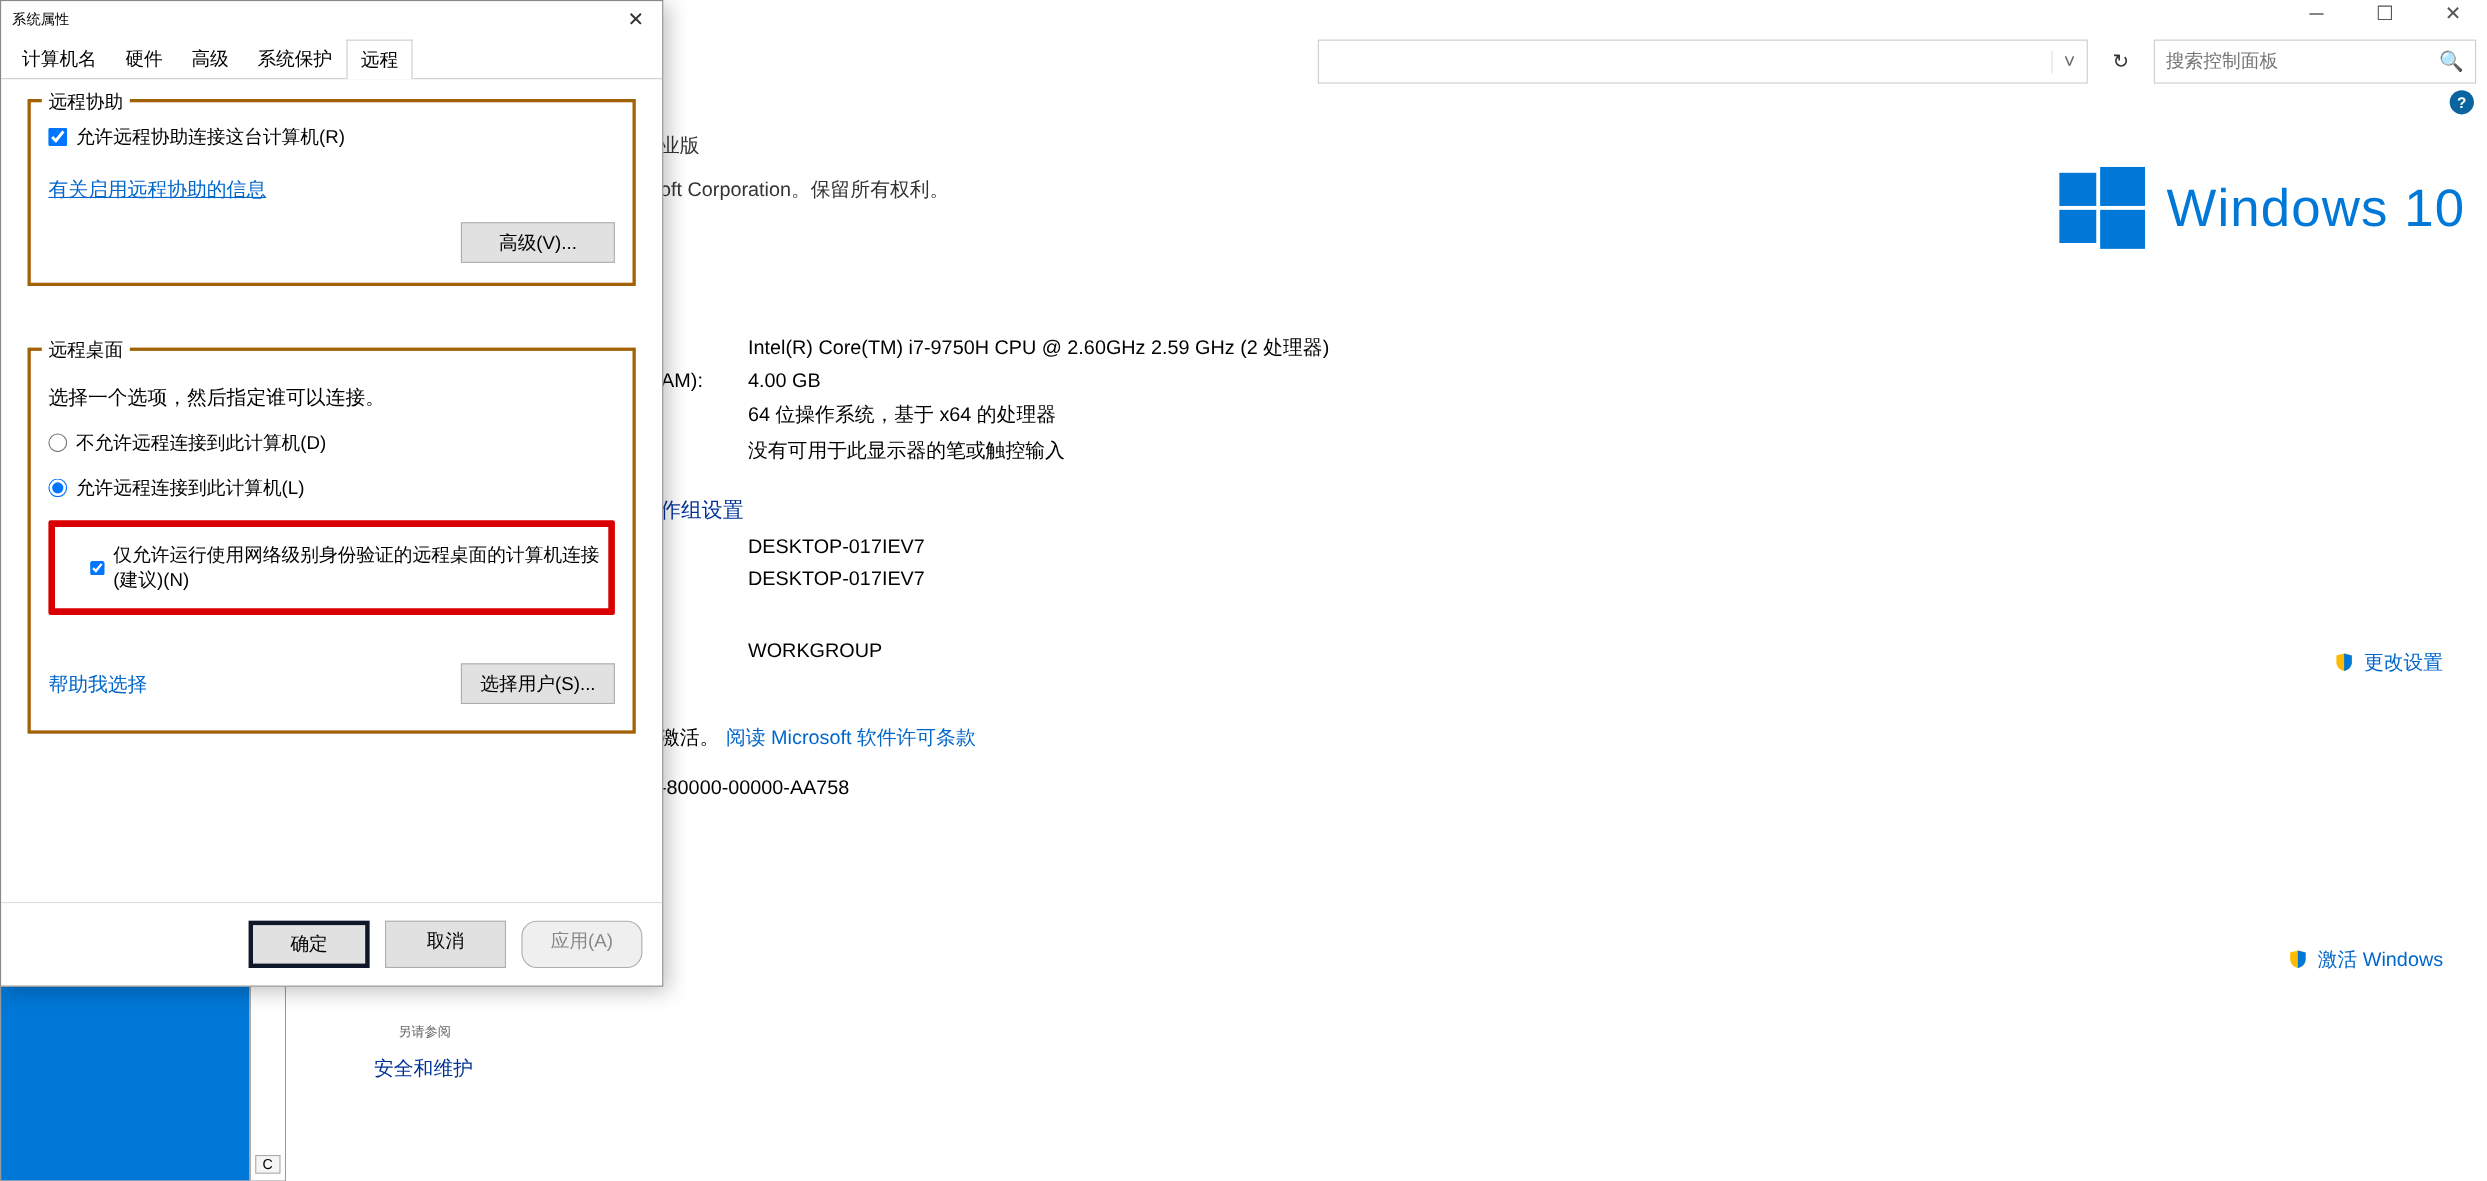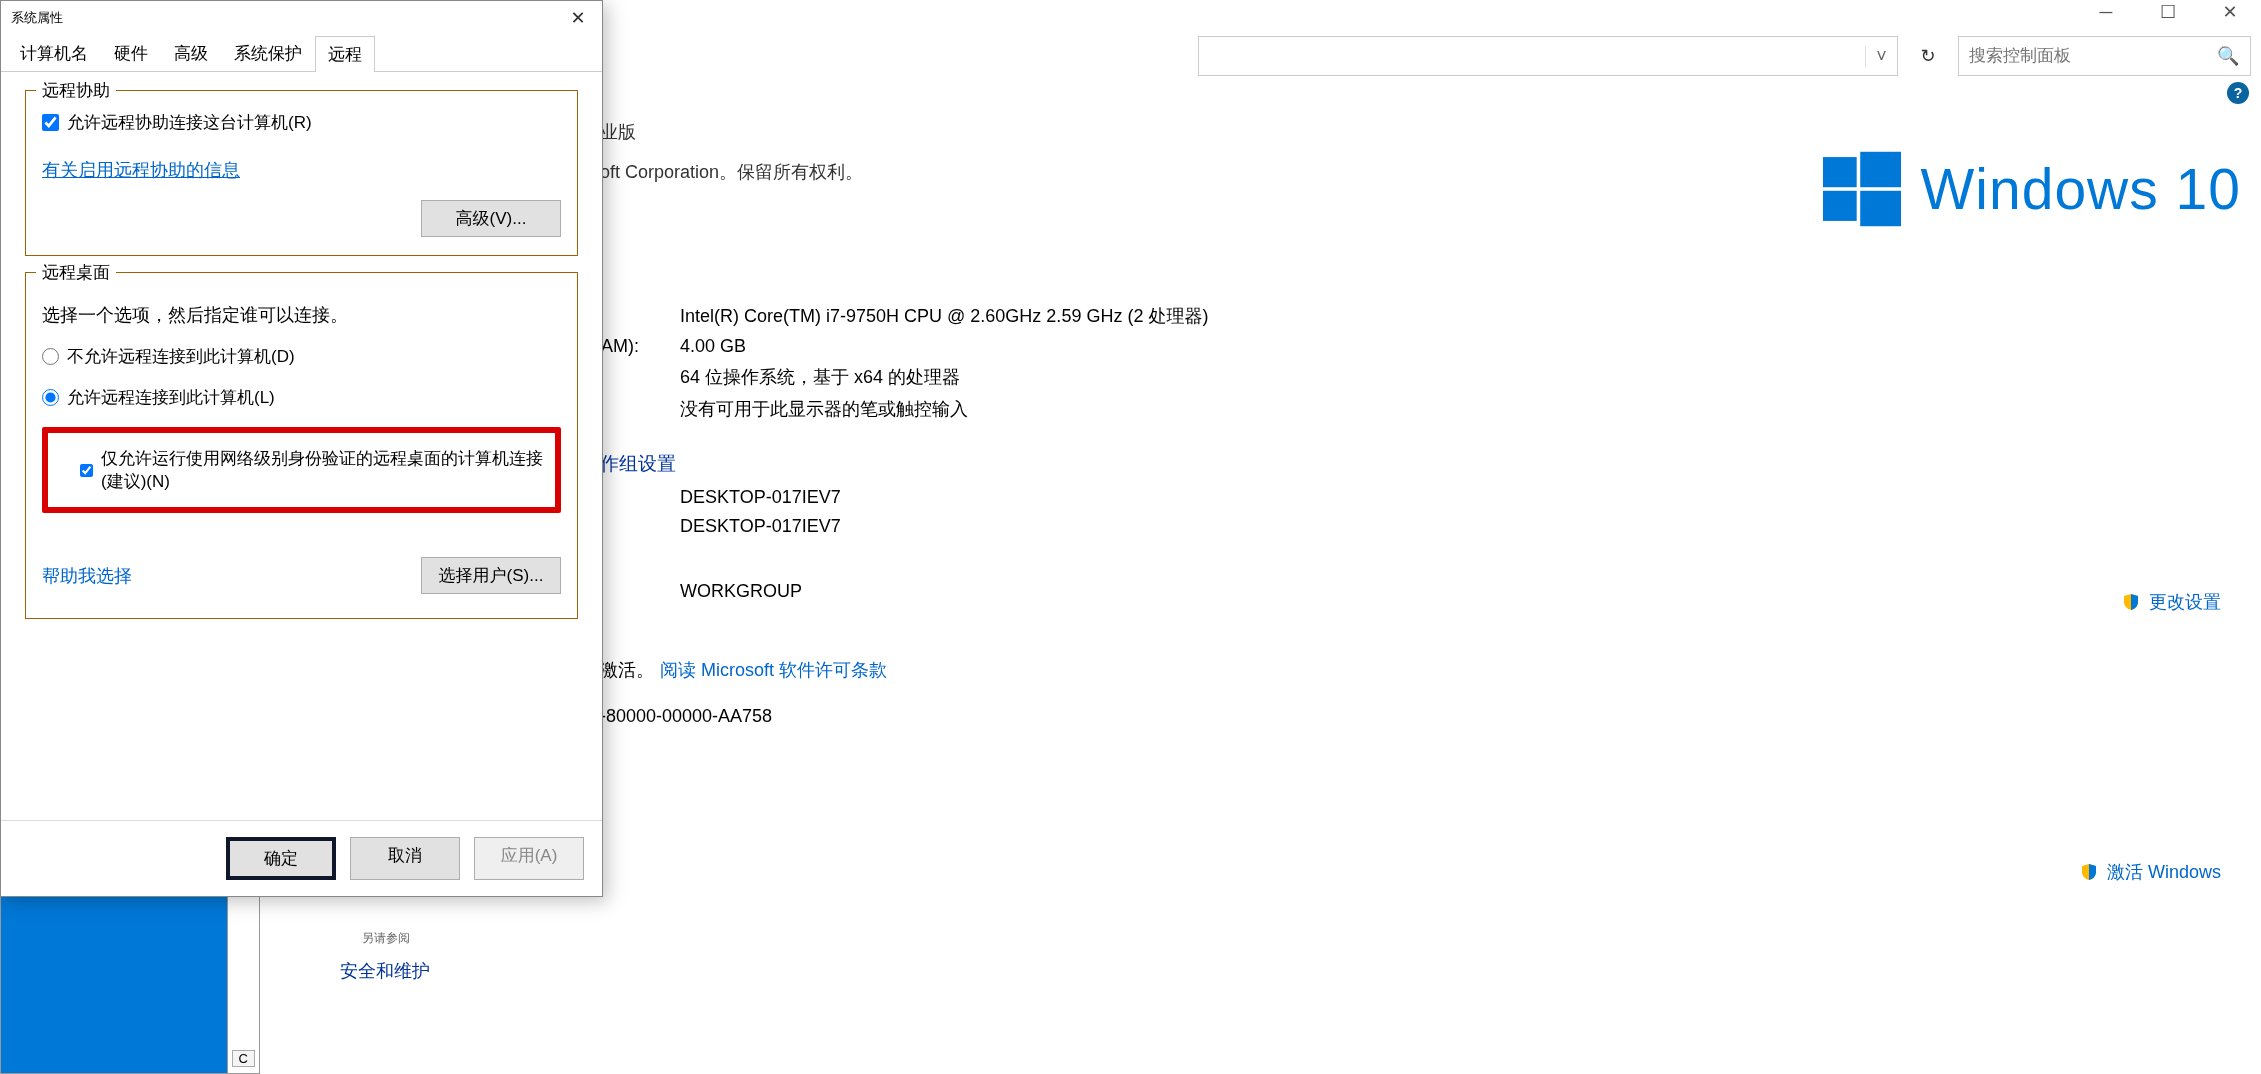--- a/index.html
+++ b/index.html
@@ -20,42 +20,42 @@
 .help-btn { position: absolute; right: 12px; top: 82px; width: 22px; height: 22px; border-radius: 50%; background: #0a64a0; color: #fff; display: flex; align-items: center; justify-content: center; font-size: 14px; font-weight: bold; }
 
 .cp-main { position: absolute; left: 600px; right: 20px; top: 120px; }
 .cp-heading { font-size: 24px; color: #003399; margin-bottom: 30px; }
 .cp-row { display: flex; margin-bottom: 8px; }
 .cp-val { color: #333; }
 .cp-section-title { color: #003399; font-size: 19px; margin-top: 30px; margin-bottom: 10px; }
 .cp-right-col { position: absolute; right: 20px; top: 150px; text-align: right; }
 .win-logo-block { display: flex; align-items: center; gap: 20px; }
 .win-logo-svg { width: 78px; height: 78px; }
-.win10-text { font-size: 57px; font-weight: 300; color: #0078d7; letter-spacing: 1px; }
+.win10-text { font-size: 48px; font-weight: 300; color: #0078d7; letter-spacing: 1px; }
 .link { color: #0066cc; cursor: pointer; }
 .shield-icon { display: inline-block; width: 18px; height: 18px; vertical-align: -3px; margin-right: 4px; }
 .cp-changesettings { position: absolute; right: 40px; top: 590px; }
 .cp-activate { position: absolute; right: 40px; top: 860px; }
 .see-also { position: absolute; left: 340px; top: 930px; }
 .see-also .sa-title { color: #666; margin-bottom: 12px; font-size: 12px; margin-left: 22px; }
 .see-also .sa-link { color: #003399; cursor: pointer; }
 .taskbar-tab { position: absolute; left: 0; bottom: 0; top: 892px; width: 260px; background: #f0f0f0; border: 1px solid #999; display: flex; }
 .taskbar-blue { width: 240px; background: #0078d7; }
 .taskbar-white { flex: 1; background: #fff; border-left: 1px solid #999; display:flex; flex-direction: column; justify-content: flex-end; padding: 6px 4px;}
 .taskbar-white .tiny { font-size: 13px; border: 1px solid #aaa; padding: 0px 6px; background:#f5f5f5;}
 
 
 .dlg { position: absolute; left: 0; top: 0; width: 603px; height: 897px; background: #fff; border: 1px solid #888; box-shadow: 4px 4px 18px rgba(0,0,0,.25); z-index: 10; }
 .dlg-title { height: 34px; display: flex; align-items: center; padding: 0 10px; font-size: 13px; }
 .dlg-close { position: absolute; right: 0; top: 0; width: 48px; height: 34px; display:flex; align-items:center; justify-content:center; font-size: 18px; color: #333; }
 .dlg-tabs { display: flex; border-bottom: 1px solid #ccc; padding-left: 6px; gap: 0; font-size: 17px; }
 .dlg-tab { padding: 6px 12px; border: 1px solid transparent; border-bottom: none; cursor: pointer; }
 .dlg-tab.active { border-color: #ccc; background: #fff; position: relative; top: 1px; }
 .dlg-body { padding: 18px 24px 0 24px; }
-.group { border: 1px solid #a16207; padding: 20px 16px 18px 16px; margin-bottom: 16px; position: relative; }
+.group { border: 3px solid #a16207; padding: 20px 16px 18px 16px; margin-bottom: 56px; position: relative; }
 .group-title { position: absolute; top: -12px; left: 10px; background: #fff; padding: 0 6px; font-size: 17px; }
 .chk-row { display: flex; align-items: center; gap: 8px; margin-bottom: 14px; font-size: 17px; }
 .chk-row input { width: 17px; height: 17px; }
 .group .hint { margin: 10px 0 18px 0; }
 .radio-row { display: flex; align-items: center; gap: 8px; margin: 18px 0; font-size: 17px; }
 .radio-row input { width: 17px; height: 17px; }
 .nested-chk { margin-left: 24px; padding: 10px 6px; display:flex; align-items:center; gap:8px; font-size: 17px; }
 .red-box { border: 6px solid #d80000; border-radius: 2px; padding: 4px 2px; margin-top: 6px; }
 .dlg-btn { border: 1px solid #adadad; background: #e1e1e1; padding: 6px 0; width: 140px; text-align: center; font-size: 17px; cursor: pointer; }
 .dlg-btn.primary { border: 4px solid #0f172a; background: #e1e1e1; }
@@ -228,15 +228,15 @@
       <div class="select-user-row">
         <span class="link">帮助我选择</span>
         <div class="dlg-btn">选择用户(S)...</div>
       </div>
     </div>
   </div>
 
   <div class="dlg-btn-row">
     <div class="dlg-btn primary" style="width:110px;">确定</div>
     <div class="dlg-btn" style="width:110px;">取消</div>
-    <div class="dlg-btn disabled" style="width:110px;">应用(A)</div>
+    <div class="dlg-btn disabled" style="width:110px;border-radius:14px;">应用(A)</div>
   </div>
 </div>
 
 </body></html>

